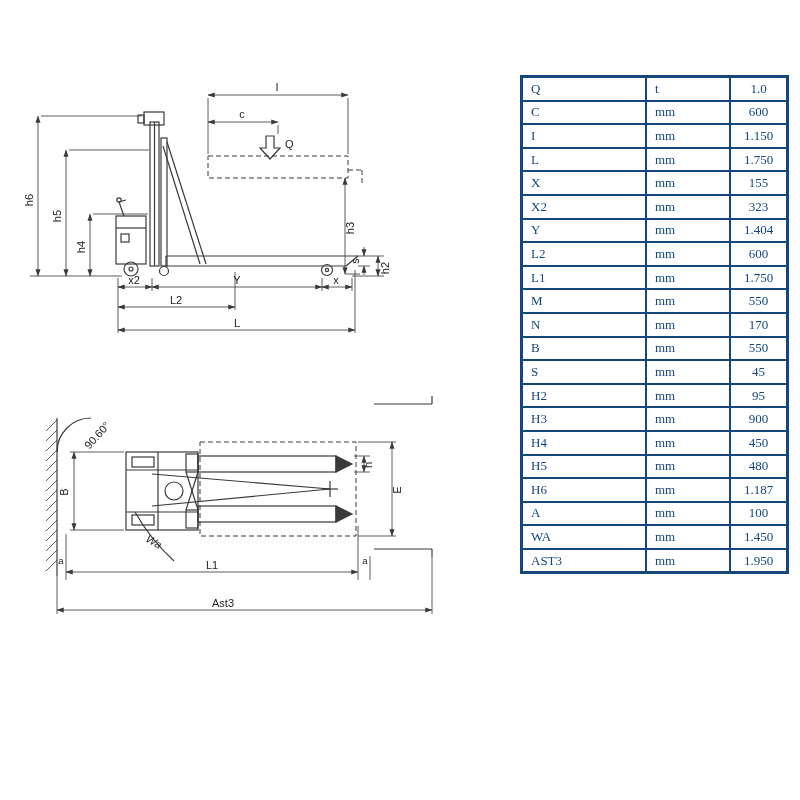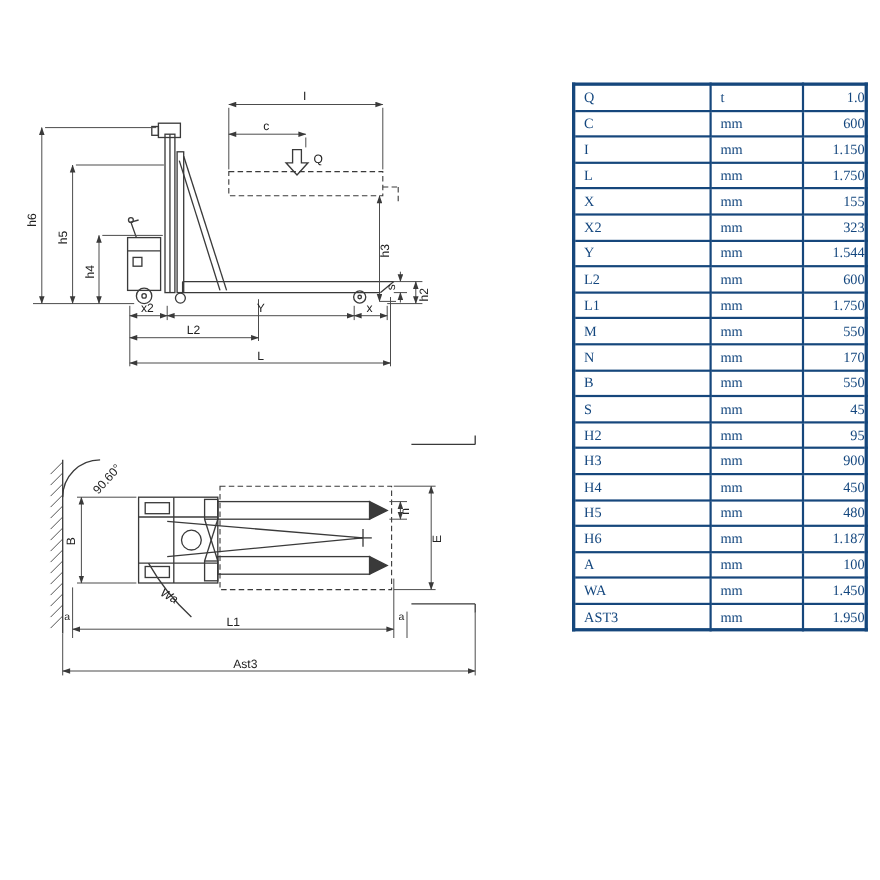--- a/index.html
+++ b/index.html
@@ -12,21 +12,21 @@
   .hatch{stroke:#3a3a3a;stroke-width:0.8;fill:none;}
   .lbl text{font:11px "Liberation Sans",sans-serif;fill:#222;}
   .lbl text.small{font-size:9.5px;}
   .lbl text.ital{font-style:italic;}
   .spec-table{position:absolute;left:520px;top:75px;border-collapse:collapse;
               border:3px solid #16477c;font-family:"Liberation Serif",serif;color:#13467e;}
   .spec-table td{border:2px solid #16477c;height:21.6px;font-size:13px;
                  padding:0 4px 0 8px;white-space:nowrap;}
   .spec-table td.param{width:110px;}
   .spec-table td.unit{width:70px;}
-  .spec-table td.val{width:55px;text-align:right;padding:0;}
+  .spec-table td.val{width:55px;text-align:center;padding:0;}
 </style>
 </head>
 <body>
 
 <div class="page">
 
   <svg class="drawing" width="510" height="800" viewBox="0 0 510 800">
     <defs>
       <marker id="ae" markerWidth="9" markerHeight="8" refX="7.5" refY="3" orient="auto">
         <path d="M0,0.2 L8,3 L0,5.8 Z" fill="#3a3a3a"></path>
@@ -271,21 +271,21 @@
 
         <tr>
           <td class="param">X2</td>
           <td class="unit">mm</td>
           <td class="val">323</td>
         </tr>
 
         <tr>
           <td class="param">Y</td>
           <td class="unit">mm</td>
-          <td class="val">1.544</td>
+          <td class="val">1.404</td>
         </tr>
 
         <tr>
           <td class="param">L2</td>
           <td class="unit">mm</td>
           <td class="val">600</td>
         </tr>
 
         <tr>
           <td class="param">L1</td>

